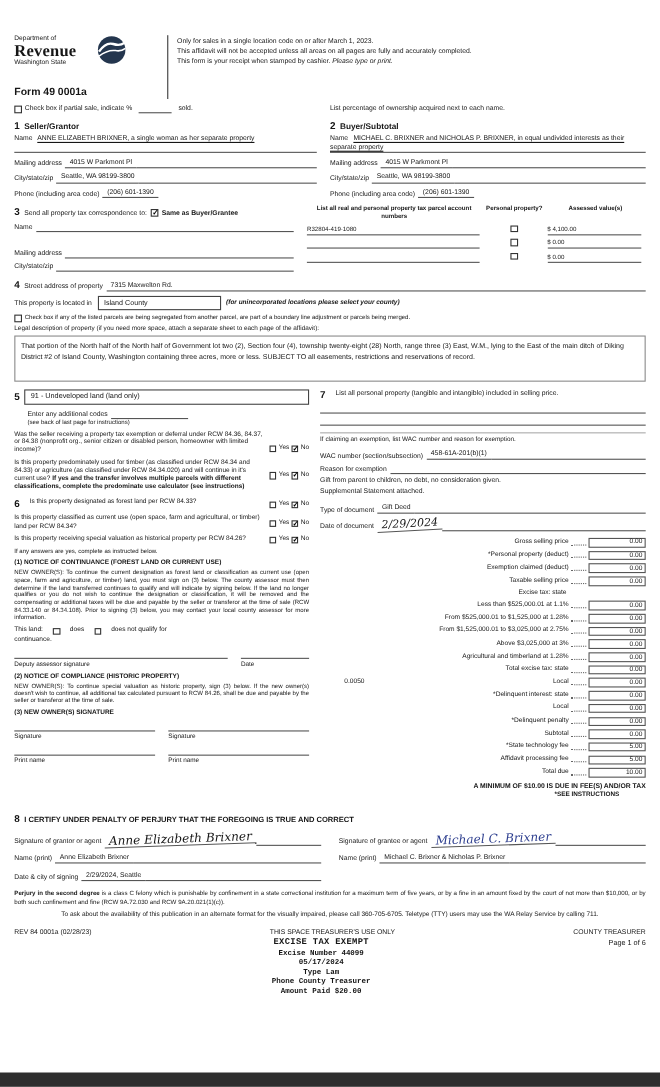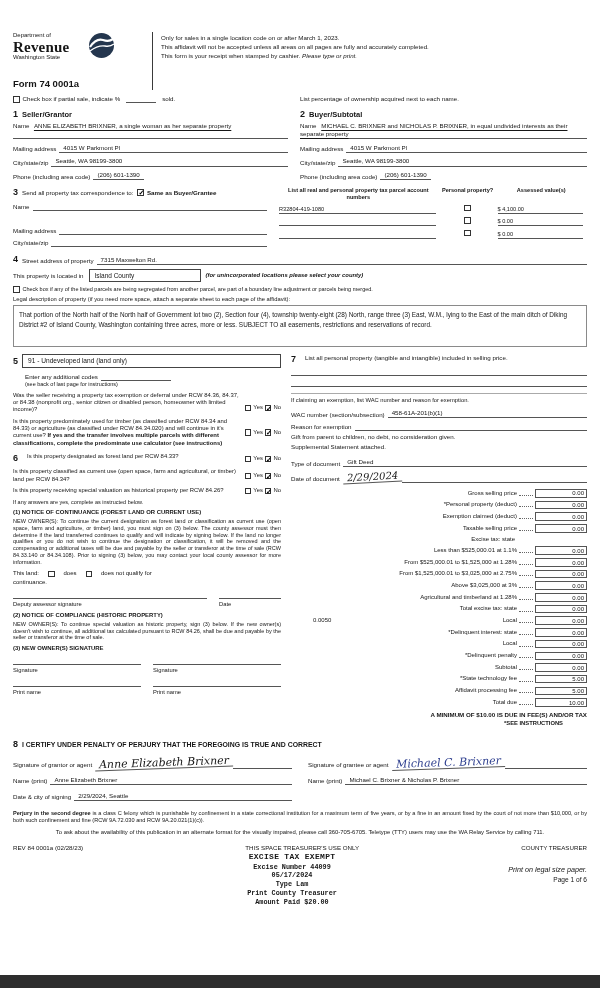--- a/index.html
+++ b/index.html
@@ -122,21 +122,21 @@
           <div class="d1">Department of</div>
           <div class="d2">Revenue</div>
           <div class="d3">Washington State</div>
         </div>
         <svg width="27" height="27" viewBox="0 0 27 27">
           <circle cx="13.5" cy="13.5" r="12.5" fill="#24364e"></circle>
           <path d="M2 15 Q8 6 15 8 Q21 10 25 7" stroke="#ffffff" stroke-width="2.2" fill="none"></path>
           <path d="M2 19 Q10 13 17 14 Q22 15 26 12" stroke="#ffffff" stroke-width="1.4" fill="none"></path>
         </svg>
       </div>
-      <div class="formno">Form 74 0001a</div>
+      <div class="formno">Form 49 0001a</div>
     </div>
     <div class="hdr-right">
       <div class="note">Only for sales in a single location code on or after March 1, 2023.</div>
       <div class="note">This affidavit will not be accepted unless all areas on all pages are fully and accurately completed.</div>
       <div class="note"><span>This form is your receipt when stamped by cashier. </span><span class="it">Please type or print.</span></div>
     </div>
   </div>
 
   <div class="partial">
     <div class="pl">
@@ -484,21 +484,21 @@
 
       <div class="minnote">A MINIMUM OF $10.00 IS DUE IN FEE(S) AND/OR TAX</div>
       <div class="seeinst">*SEE INSTRUCTIONS</div>
     </div>
 
     <div class="stamp">
       <div class="s1">EXCISE TAX EXEMPT</div>
       <div class="sl">Excise Number 44099</div>
       <div class="sl">05/17/2024</div>
       <div class="sl">Type Lam</div>
-      <div class="sl">Print County Treasurer</div>
+      <div class="sl">Phone County Treasurer</div>
       <div class="sl">Amount Paid $20.00</div>
     </div>
   </div>
 
   <div class="s8">
     <div class="sec-hdr">
       <span class="secnum">8</span>
       <span class="certify">I CERTIFY UNDER PENALTY OF PERJURY THAT THE FOREGOING IS TRUE AND CORRECT</span>
     </div>
     <div class="s8cols">
@@ -538,17 +538,16 @@
     <span class="bold">Perjury in the second degree</span><span> is a class C felony which is punishable by confinement in a state correctional institution for a maximum term of five years, or by a fine in an amount fixed by the court of not more than $10,000, or by both such confinement and fine (RCW 9A.72.030 and RCW 9A.20.021(1)(c)).</span>
   </div>
   <div class="altformat">To ask about the availability of this publication in an alternate format for the visually impaired, please call 360-705-6705. Teletype (TTY) users may use the WA Relay Service by calling 711.</div>
 
   <div class="footrow">
     <span>REV 84 0001a   (02/28/23)</span>
     <span>THIS SPACE TREASURER'S USE ONLY</span>
     <span>COUNTY TREASURER</span>
   </div>
 
-  <div class="printnote">Print on legal size paper.</div>
   <div class="pageno">Page 1 of 6</div>
 </div>
 
 <div class="bottom-bar"></div>
 
 </body></html>

